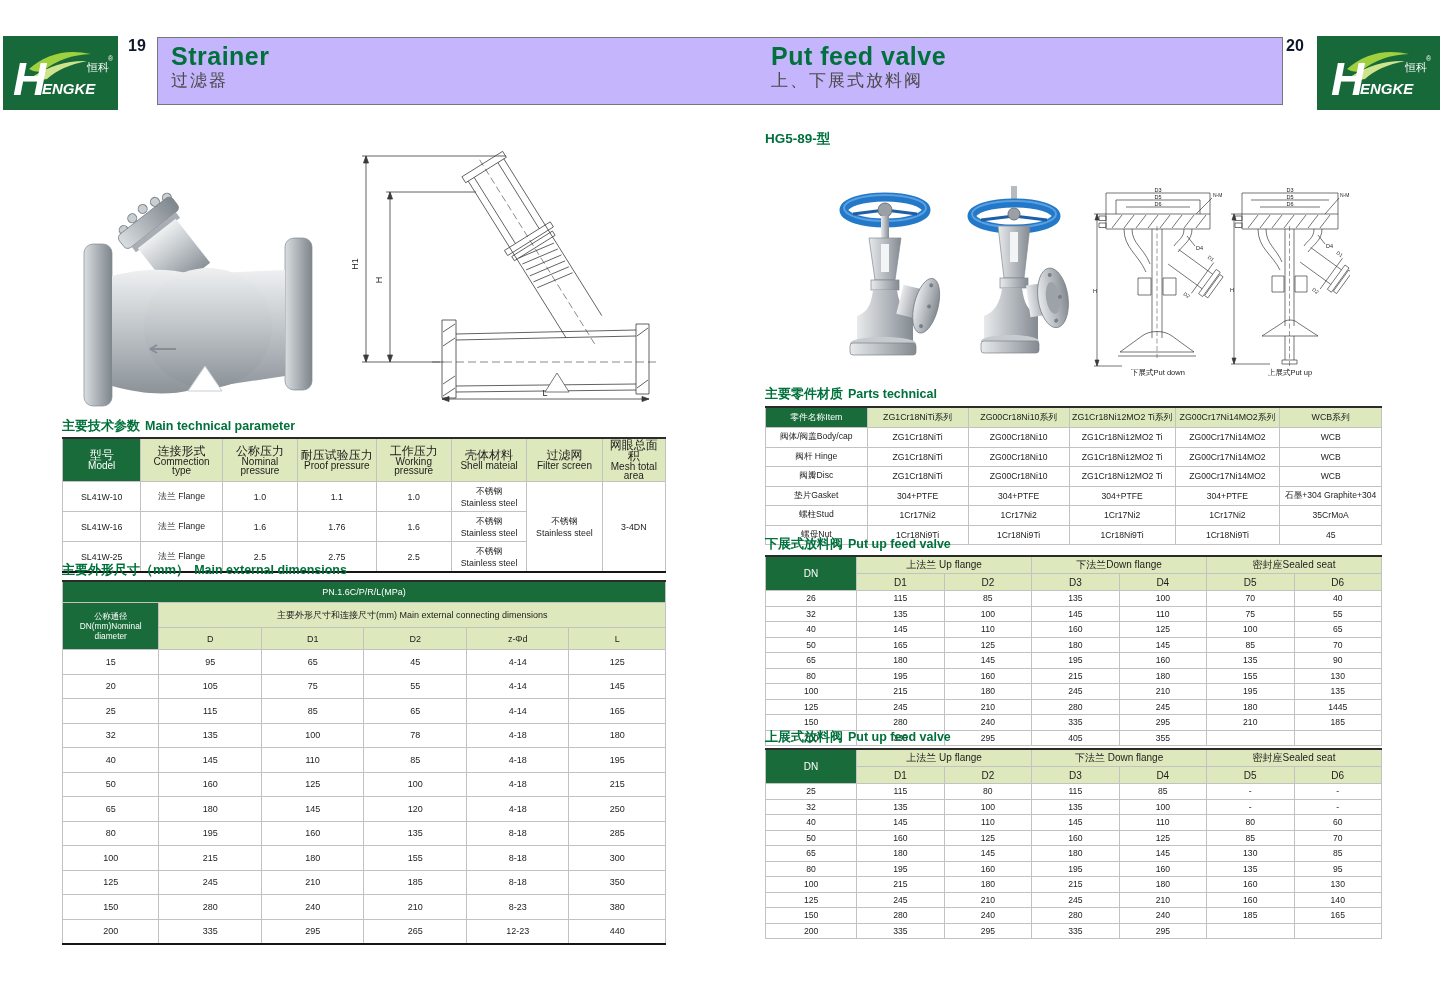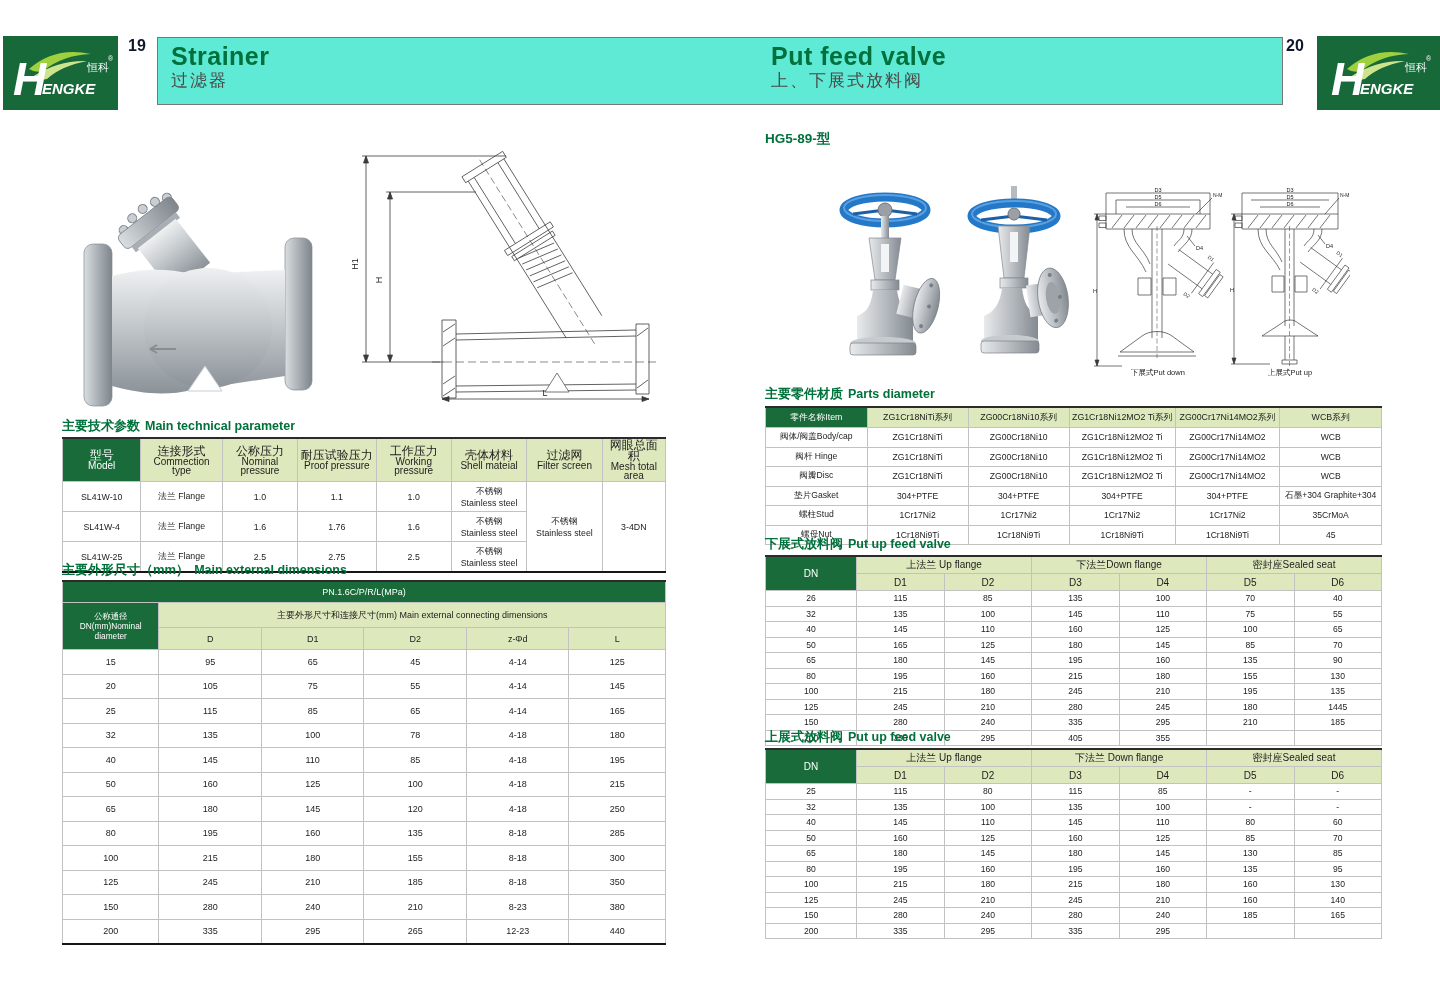--- a/index.html
+++ b/index.html
@@ -7,21 +7,21 @@
          font-family:"Liberation Sans",sans-serif;color:#222;}
   .abs{position:absolute;}
 
   
   .logo-box{background:#17693a;}
   .logo-left{left:3px;top:36px;width:115px;height:74px;}
   .logo-right{left:1317px;top:36px;width:123px;height:74px;}
   .pagenum{color:#0f172a;font-weight:bold;font-size:16px;line-height:16px;}
   .pn-left{left:128px;top:38px;}
   .pn-right{left:1286px;top:38px;}
-  .title-strip{left:157px;top:37px;width:1124px;height:66px;background:#5eead4;border:1.5px solid #777;}
+  .title-strip{left:157px;top:37px;width:1124px;height:66px;background:#c4b5fd;border:1.5px solid #777;}
   .title-group{position:absolute;top:5px;}
   .tg-left{left:13px;}
   .tg-right{left:613px;}
   .title-en{font-size:25px;font-weight:bold;color:#00703c;letter-spacing:.5px;line-height:27px;}
   .title-zh{font-size:17px;color:#4a4a4a;line-height:22px;letter-spacing:2px;}
 
   .model-code{left:765px;top:130px;font-size:13.5px;font-weight:bold;color:#00703c;}
 
   
   .sec-title{font-weight:bold;color:#00713b;font-size:13px;white-space:nowrap;}
@@ -217,21 +217,21 @@
             <td>1.0</td>
             <td>1.1</td>
             <td>1.0</td>
             <td>不锈钢
 Stainless steel</td>
             <td rowspan="3">不锈钢
 Stainless steel</td>
             <td rowspan="3">3-4DN</td>
           </tr>
           <tr>
-            <td>SL41W-4</td>
+            <td>SL41W-16</td>
             <td>法兰 Flange</td>
             <td>1.6</td>
             <td>1.76</td>
             <td>1.6</td>
             <td>不锈钢
 Stainless steel</td>
           </tr>
           <tr>
             <td>SL41W-25</td>
             <td>法兰 Flange</td>
@@ -541,21 +541,21 @@
       </g>
       <path d="M32 150 L88 150 L68 137 C64 133 56 133 52 137 Z"></path>
       <line x1="55" y1="150" x2="55" y2="174"></line>
         <line x1="64" y1="150" x2="64" y2="174"></line>
       <rect x="52" y="174" width="15" height="4"></rect>
       <text x="60" y="189" font-size="7.5" fill="#222" stroke="none" text-anchor="middle">上展式Put up</text>
     </svg>
   </div>
 
   <div class="abs sec-title" style="left:765px;top:385px;">
-    <span>主要零件材质</span><span class="en">Parts diameter</span>
+    <span>主要零件材质</span><span class="en">Parts technical</span>
   </div>
 
   <div class="abs" style="left:765px;top:406px;width:617px;">
     <table class="cat parts">
       <colgroup>
           <col style="width:16.5%">
           <col style="width:16.4%">
           <col style="width:16.4%">
           <col style="width:17.2%">
           <col style="width:17%">

